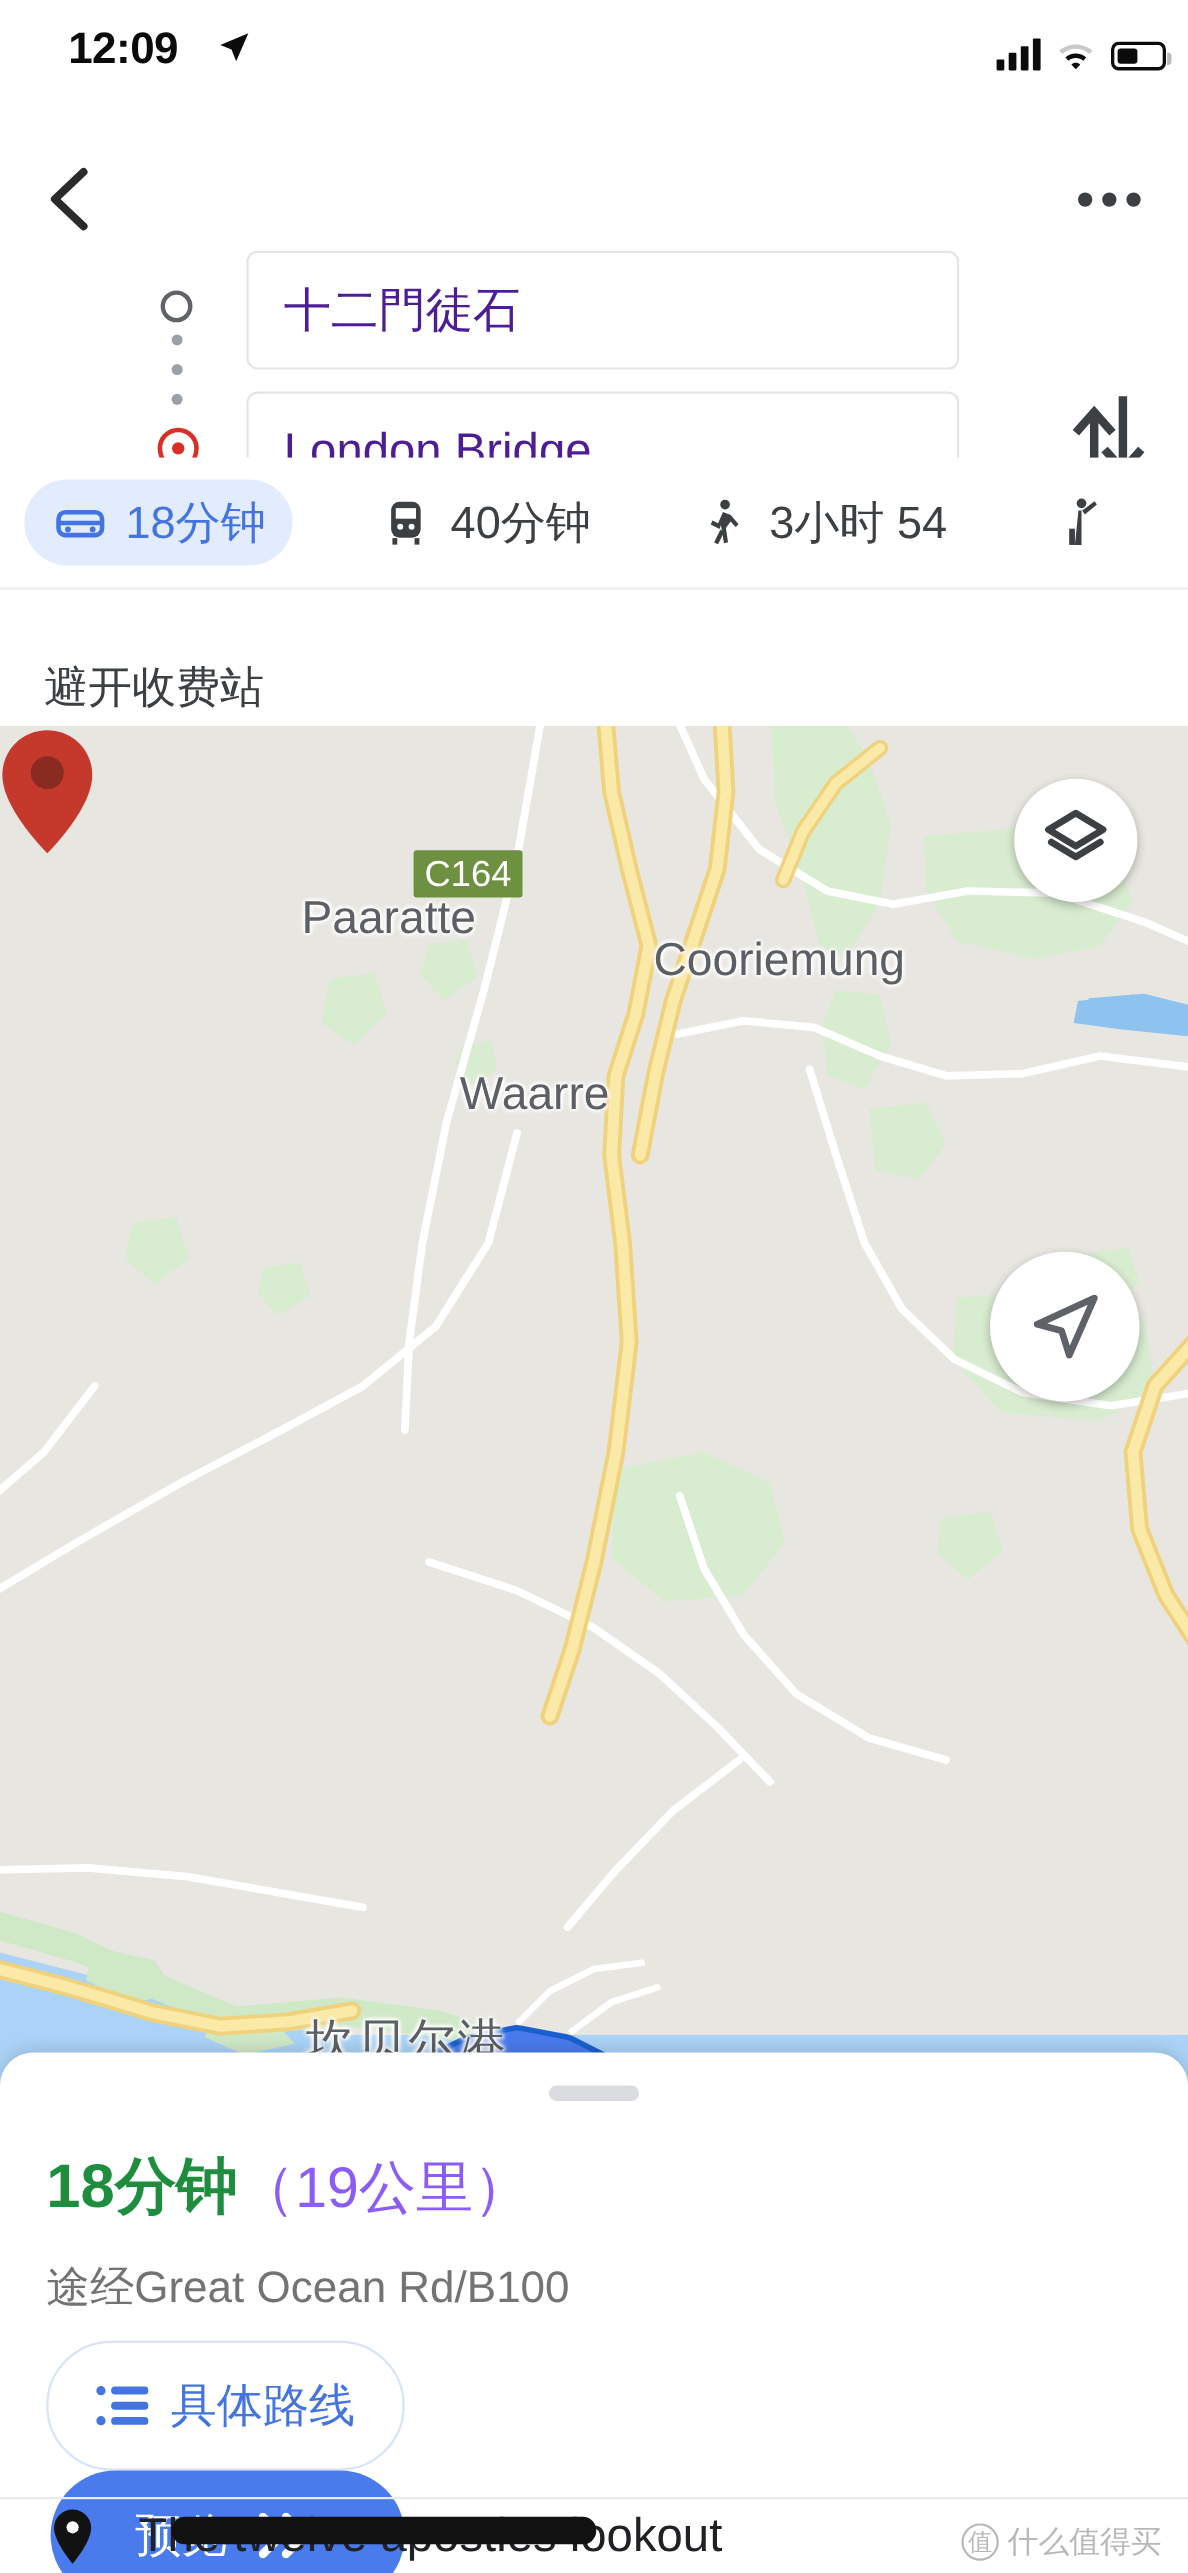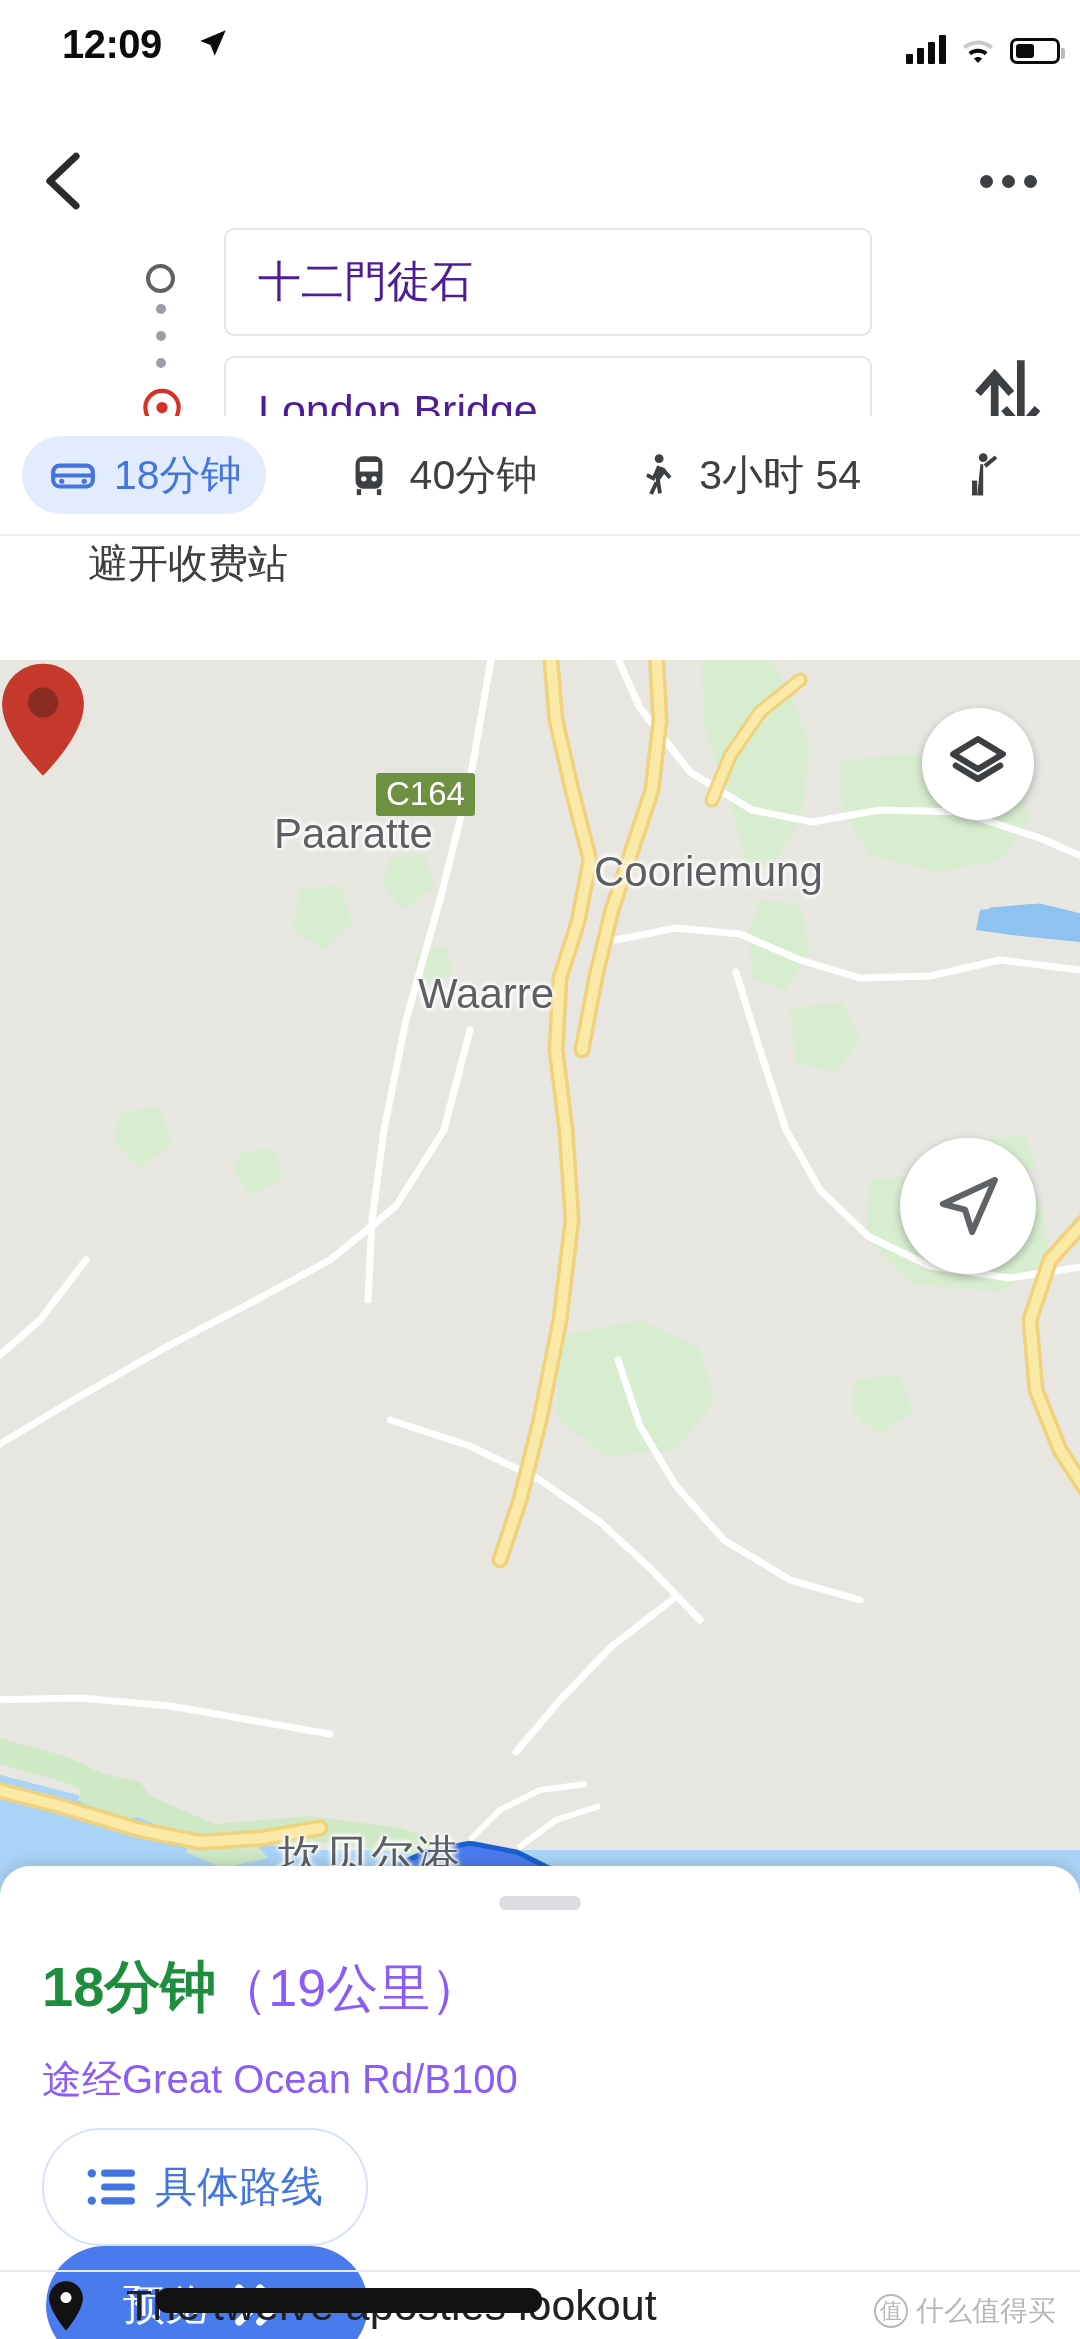--- a/index.html
+++ b/index.html
@@ -60,21 +60,21 @@
   .mode .lb { font-size:41px; color:#3c4043; margin-left:14px; white-space:nowrap; }
   .mode.active { background:#e3ecfd; margin-left:22px; }
   .mode.active .lb { color:#4374e0; }
   .mode.m-transit { margin-left:52px; }
   .mode.m-walk { margin-left:46px; }
   .mode.m-rideshare { margin-left:44px; }
   .mode.m-bike { margin-left:32px; }
 
   
   .options { position:absolute; top:534px; left:0; width:1080px; height:118px; background:#fff;
-             border-top:2px solid #eceef0; display:flex; align-items:flex-start;padding-left:48px; }
+             border-top:2px solid #eceef0; display:flex; align-items:flex-end; }
   .options .txt { margin-left:40px; font-size:40px; color:#3c4043; }
 
   
   .map { position:absolute; top:660px; left:0; width:1080px; height:1236px; background:#e8e6e1; overflow:hidden; }
   .map svg { position:absolute; top:0; left:0; }
   .maplabel { position:absolute; white-space:nowrap; font-weight:400;
     text-shadow:0 0 6px #fff,0 0 6px #fff,0 0 4px #fff,1px 1px 3px #fff,-1px -1px 3px #fff; }
   .lbl-dark { color:#5c5f63; }
   .shield { position:absolute; background:#6d9140; color:#fff; font-size:33px;
     padding:4px 10px 6px; border-radius:3px; line-height:1; font-weight:400; }
@@ -91,21 +91,21 @@
   .fab-nav { position:absolute; right:44px; top:478px; }
 
   
   .sheet { position:absolute; top:1866px; left:0; width:1080px; height:473px;
            background:#fff; border-radius:30px 30px 0 0; box-shadow:0 -3px 14px rgba(0,0,0,0.13); z-index:50; }
   .grabber { position:absolute; left:50%; transform:translateX(-50%); top:30px;
              width:82px; height:14px; border-radius:7px; background:#dadce0; }
   .sum-row { position:absolute; left:42px; top:84px; display:flex; align-items:baseline; }
   .sum-time { font-size:56px; font-weight:700; color:#1e8e3e; }
   .sum-dist { font-size:52px; color:#8b5cf6; margin-left:0; }
-  .sum-via { position:absolute; left:42px; top:186px; font-size:40px; color:#8b5cf6; }
+  .sum-via { position:absolute; left:42px; top:186px; font-size:40px; color:#737373; }
 
   .btn-row { position:absolute; left:0; top:262px; width:1080px; display:flex;flex-direction:column; }
   .btn {
     height:118px; border-radius:60px; display:flex; align-items:center;
     justify-content:center; font-size:42px; white-space:nowrap;
   }
   .btn-dir { width:326px; margin-left:42px; border:2px solid #d7e2fb; color:#4374e0; background:#fff; }
   .btn-dir .lst { width:48px; height:40px; margin-right:20px; flex:none; }
   .btn-prev { width:322px; margin-left:46px; background:#4a7bec; color:#fff; font-weight:400; }
   .btn-prev .chev { width:62px; height:42px; margin-left:22px; flex:none; }

